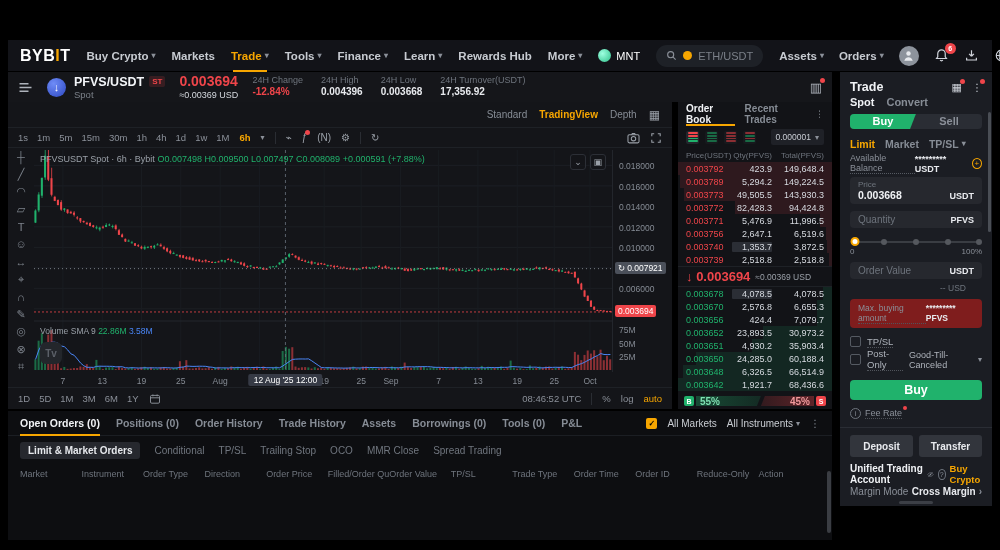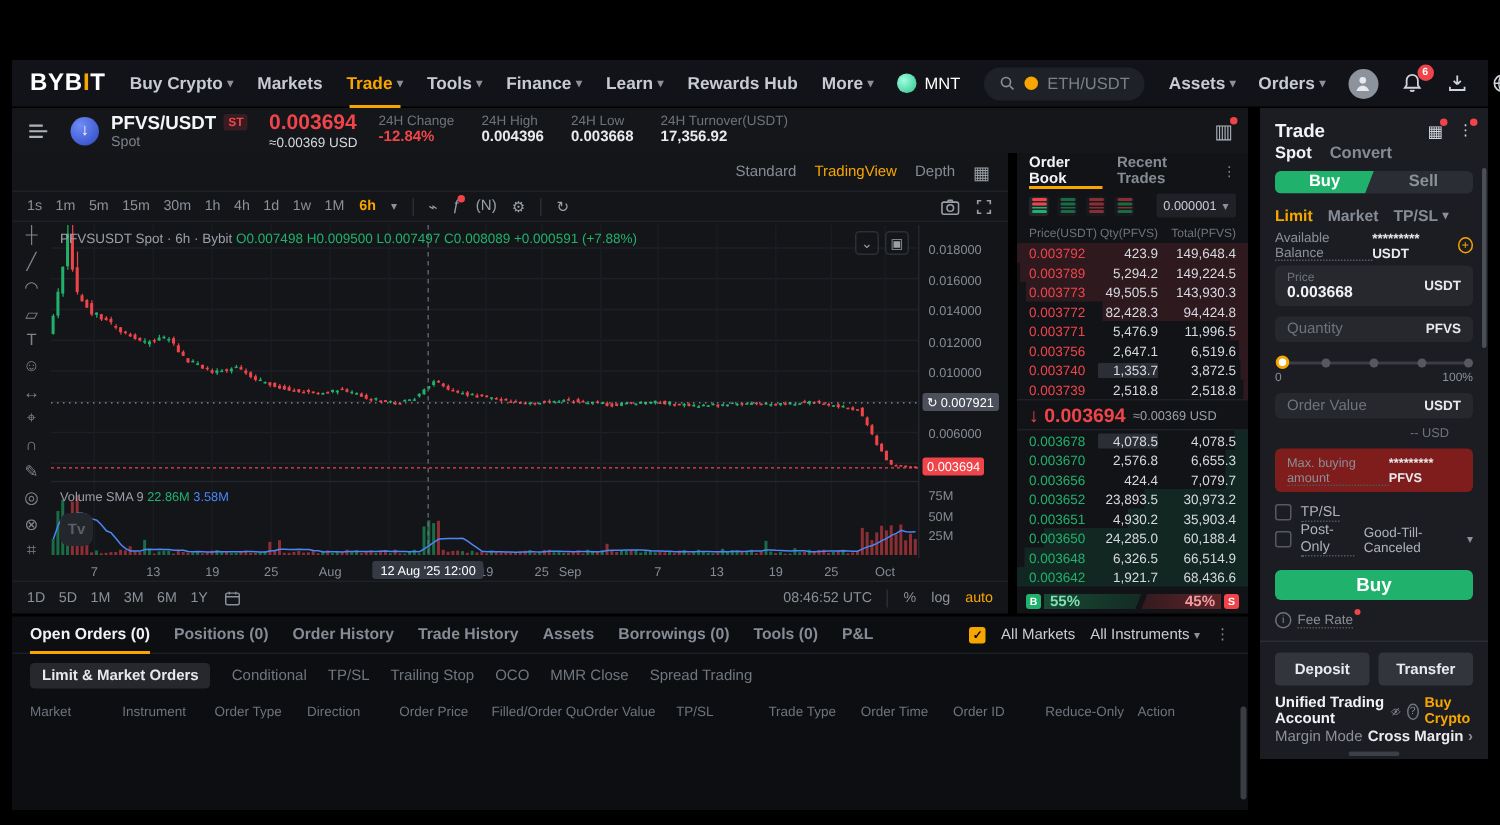--- a/index.html
+++ b/index.html
@@ -37,21 +37,21 @@
 .stat .val.down{color:#ef454a}
 .ticker-right{margin-left:auto;position:relative;color:#aeb3bb}
 
 .chart-card{position:absolute;left:0;top:62px;width:664px;height:307px;background:#141519}
 .chart-tabs{height:26px;display:flex;align-items:center;gap:16px;padding:0 12px;border-bottom:1px solid #1e2126}
 .ctab{font-size:11px;font-weight:600;color:#868c95;height:26px;display:flex;align-items:center;position:relative;cursor:pointer}
 .ctab.active{color:#f0f2f5}
 .ctab.active::after{content:'';position:absolute;left:0;right:0;bottom:0;height:2px;background:#f7a600}
 .view-modes{margin-left:auto;display:flex;align-items:center;gap:12px}
 .vmode{font-size:10px;color:#868c95;cursor:pointer}
-.vmode.active{color:#f7a600;font-weight:normal}
+.vmode.active{color:#f7a600;font-weight:bold}
 .tf-row{height:20px;display:flex;align-items:center;gap:10px;padding:0 10px;border-bottom:1px solid #1e2126;font-size:9.5px;color:#8b9099}
 .tf{cursor:pointer}
 .tf.active{color:#f7a600;font-weight:bold}
 .tf-sep{width:1px;height:12px;background:#2a2d33}
 .tf-icon{position:relative;color:#9aa0a8;cursor:pointer;font-size:10px}
 .tf-right{margin-left:auto;display:flex;gap:10px;color:#9aa0a8}
 .chart-region{position:relative;height:238px}
 .tool-col{position:absolute;left:0;top:2px;width:26px;display:flex;flex-direction:column;align-items:center;gap:4.5px;color:#7d838c;font-size:11px}
 .tool{width:18px;height:13px;display:flex;align-items:center;justify-content:center;cursor:pointer}
 .plot-wrap{position:absolute;left:26px;top:2px;width:578px;height:222px}
@@ -123,21 +123,21 @@
 .seg{display:flex;height:22px;border-radius:4px;overflow:hidden;background:#2a2d34;margin:4px 0 8px}
 .seg .buy{flex:1;background:#20b26c;color:#fff;font-weight:bold;font-size:11px;display:flex;align-items:center;justify-content:center;cursor:pointer;clip-path:polygon(0 0,100% 0,calc(100% - 6px) 100%,0 100%)}
 .seg .sell{flex:1;color:#8b9099;font-weight:bold;font-size:11px;display:flex;align-items:center;justify-content:center;cursor:pointer}
 .otypes{display:flex;gap:10px;align-items:center;height:18px;margin-bottom:6px}
 .otype{color:#868c95;font-weight:bold;font-size:10.5px;cursor:pointer;display:flex;gap:3px;align-items:center}
 .otype.active{color:#f7a600}
 .avail{display:flex;align-items:center;height:16px;margin-bottom:5px}
 .avail .lbl{color:#8b9099;border-bottom:1px dotted #555a62;font-size:9px}
 .avail .val{margin-left:auto;color:#e8eaee;font-weight:bold;font-size:9px}
 .plus-circle{width:11px;height:11px;border-radius:50%;border:1px solid #f7a600;color:#f7a600;font-size:8px;display:flex;align-items:center;justify-content:center;margin-left:4px;cursor:pointer}
-.field{background:#26282e;border-radius:4px;padding:3px 8px;display:flex;align-items:center;margin-bottom:7px;cursor:text}
+.field{background:#26282e;border-radius:4px;padding:3px 8px;display:flex;align-items:flex-end;margin-bottom:7px;cursor:text}
 .field .fcol{display:flex;flex-direction:column;flex:1}
 .field .flabel{font-size:8px;color:#6e747d}
 .field .fval{font-size:10.5px;color:#f0f2f5;font-weight:bold;background:none;border:none;outline:none;width:80px;font-family:"Liberation Sans",sans-serif}
 .field input.ph{background:none;border:none;outline:none;color:#f0f2f5;font-size:10px;width:80px;font-family:"Liberation Sans",sans-serif}
 .field input.ph::placeholder{color:#6e747d}
 .field .unit{margin-left:auto;font-size:9px;font-weight:bold;color:#e8eaee}
 .slider{position:relative;height:14px;margin:0 2px 2px}
 .slider .track{position:absolute;left:0;right:0;top:6px;height:2px;background:#3a3d43}
 .slider .dot{position:absolute;top:4px;width:6px;height:6px;border-radius:50%;background:#55585e;transform:translateX(-50%);cursor:pointer}
 .slider .dot.on{width:9px;height:9px;top:2.5px;background:#fff;border:2.5px solid #f7a600}
@@ -1000,21 +1000,21 @@
         </div>
       <div class="date-axis" id="date-axis">
           <span style="left: 28.9px; top: 2px;">7</span>
           <span style="left: 68.204px; top: 2px;">13</span>
           <span style="left: 107.508px; top: 2px;">19</span>
           <span style="left: 146.812px; top: 2px;">25</span>
           <span style="left: 186.116px; top: 2px;">Aug</span>
           <span style="left: 225.42px; top: 2px;">7</span>
           <span style="left: 290.156px; top: 2px;">19</span>
           <span style="left: 327.148px; top: 2px;">25</span>
-          <span style="left: 346px; top: 2px; text-align: center;">Sep</span>
+          <span style="left: 357px; top: 2px; text-align: center;">Sep</span>
           <span style="left: 404.6px; top: 2px;">7</span>
           <span style="left: 443.904px; top: 2px;">13</span>
           <span style="left: 483.208px; top: 2px;">19</span>
           <span style="left: 520.2px; top: 2px;">25</span>
           <span style="left: 556.036px; top: 2px;">Oct</span>
           <div class="date-tip" style="left: 251.43px;">12 Aug '25 12:00</div>
         </div>
     </div>
     <div class="range-row">
       <div style="display:flex;gap:9px">

